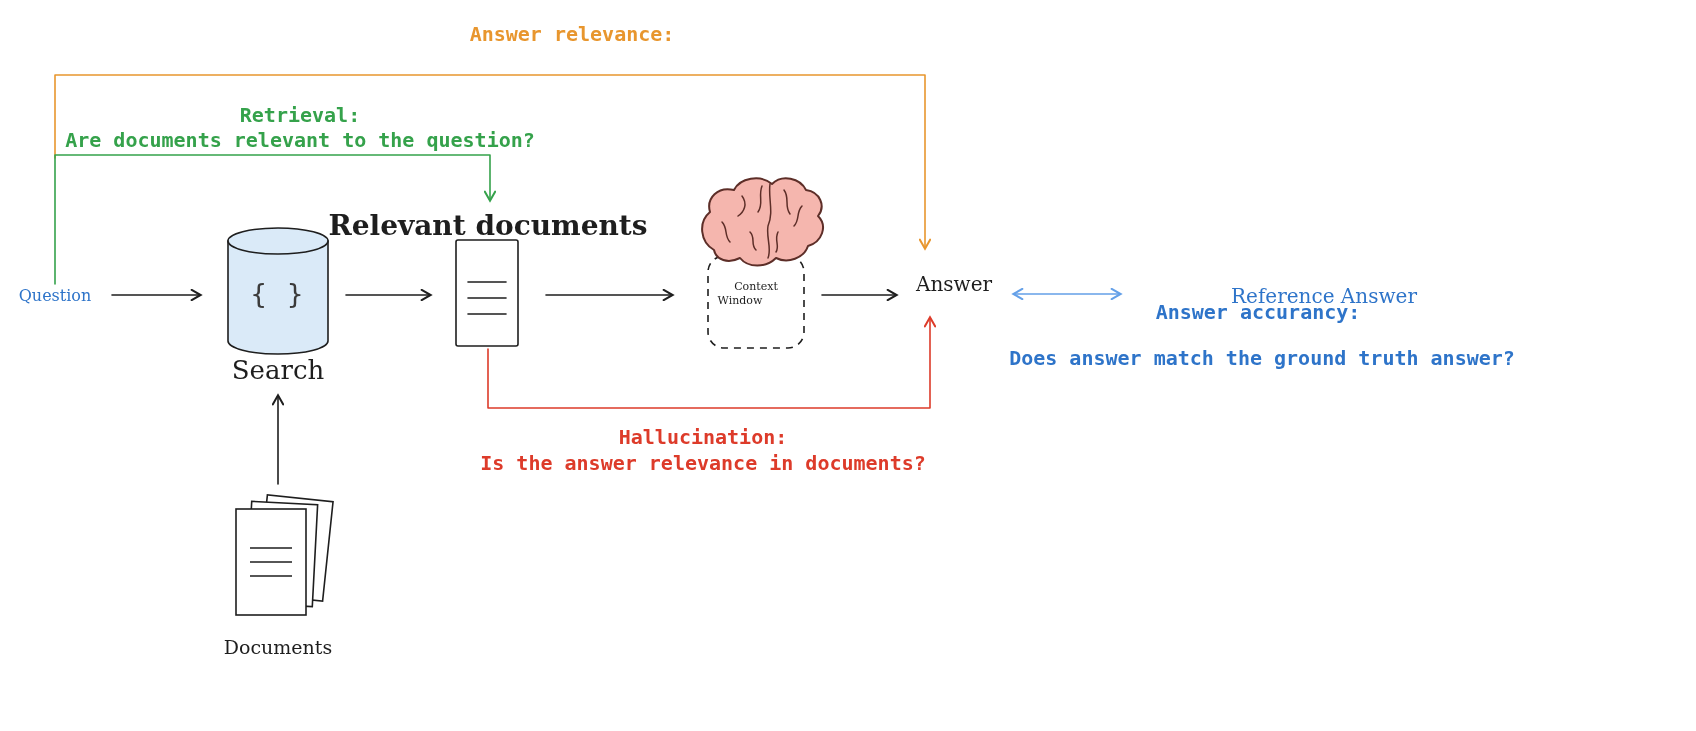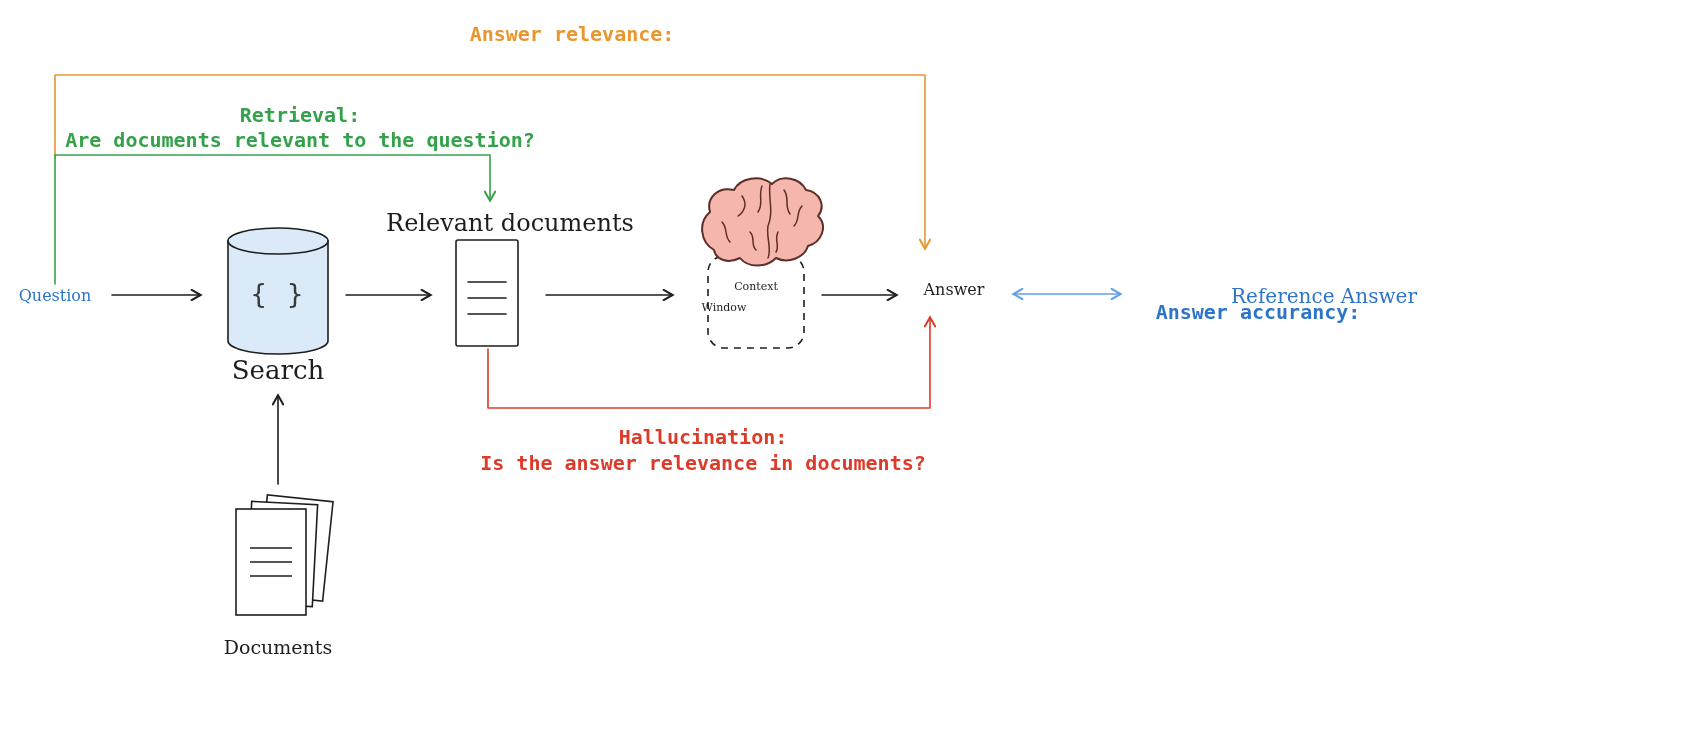--- a/index.html
+++ b/index.html
@@ -102,31 +102,32 @@
 
   <div class="label mono c-orange" style="left:572px;top:22px;">Answer relevance:</div>
 
   <div class="label mono c-green" style="left:300px;top:103px;">Retrieval:</div>
   <div class="label mono c-green" style="left:300px;top:128px;">Are documents relevant to the question?</div>
 
   <div class="label mono c-red" style="left:703px;top:425px;">Hallucination:</div>
   <div class="label mono c-red" style="left:703px;top:451px;">Is the answer relevance in documents?</div>
 
   <div class="label mono c-blue" style="left:1258px;top:300px;">Answer accurancy:</div>
+  <div class="label mono c-blue" style="left:1262px;top:346px;">Does answer match the ground truth answer?</div>
 
   <div class="label hand c-blue" style="left:55px;top:286px;font-size:16px;">Question</div>
 
   <div class="label braces" style="left:278px;top:278px;">{ }</div>
 
   <div class="label hand c-ink" style="left:278px;top:355px;font-size:26px;">Search</div>
 
-  <div class="label hand c-ink" style="left:510px;top:209px;font-size:24px;">Relevant documents</div>
+  <div class="label hand c-ink" style="left:488px;top:209px;font-size:28px;font-weight:bold;">Relevant documents</div>
 
   <div class="label hand c-ink tiny" style="left:756px;top:280px;">Context</div>
-  <div class="label hand c-ink tiny" style="left:724px;top:294px;margin-top:7px;">Window</div>
+  <div class="label hand c-ink tiny" style="left:740px;top:294px;">Window</div>
 
-  <div class="label hand c-ink" style="left:954px;top:280px;font-size:16px;">Answer</div>
+  <div class="label hand c-ink" style="left:954px;top:272px;font-size:20px;">Answer</div>
 
   <div class="label hand c-blue" style="left:1324px;top:284px;font-size:20px;">Reference Answer</div>
 
   <div class="label hand c-ink" style="left:278px;top:636px;font-size:19px;">Documents</div>
 
 </div>
 
 </body></html>

